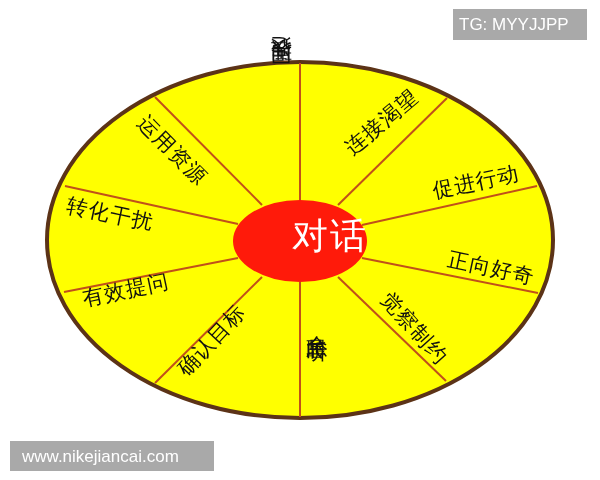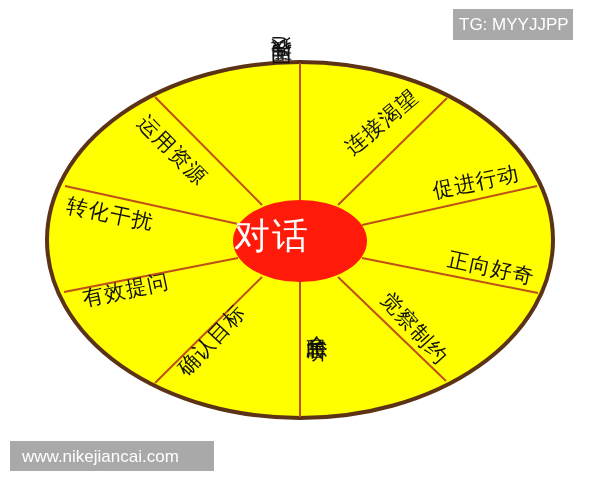--- a/index.html
+++ b/index.html
@@ -2,25 +2,25 @@
 <html><head>
   <meta charset="utf-8">
   <style>
     html, body { margin: 0; padding: 0; background: #ffffff; }
     body { width: 600px; height: 480px; position: relative; overflow: hidden;
            font-family: "DejaVu Sans", "Liberation Sans", sans-serif; }
     #diagram { position: absolute; left: 0; top: 0; width: 600px; height: 480px; }
     .label { position: absolute; font-size: 21px; color: #111111; white-space: nowrap;
              transform-origin: center center; line-height: 1; letter-spacing: 1px; }
     .vlabel { writing-mode: vertical-rl; letter-spacing: 2px; }
-    .center-label { position: absolute; left: 234px; top: 218px; width: 134px; text-align: left;
+    .center-label { position: absolute; left: 234px; top: 218px; width: 134px; text-align: right;
                     font-size: 36px; color: #ffffff; line-height: 1; letter-spacing: 2px; }
     .watermark { position: absolute; background: #a9a9a9; color: #ffffff; font-size: 17px;
                  font-family: "Liberation Sans", sans-serif; line-height: 1; }
-    .wm-top { left: 453px; top: 9px; width: 120px; height: 31px; padding-left: 6px; box-sizing: border-box;
+    .wm-top { left: 453px; top: 9px; width: 134px; height: 31px; padding-left: 6px; box-sizing: border-box;
               display: flex; align-items: center; }
     .wm-bottom { left: 10px; top: 441px; width: 204px; height: 30px; padding-left: 12px; box-sizing: border-box;
                  display: flex; align-items: center; }
   </style>
 </head>
 <body>
 
 <svg id="diagram" viewBox="0 0 600 480" xmlns="http://www.w3.org/2000/svg">
   <ellipse cx="300" cy="240" rx="253" ry="178" fill="#ffff00" stroke="#5c3317" stroke-width="4"></ellipse>
   <g stroke="#c0501a" stroke-width="2">

